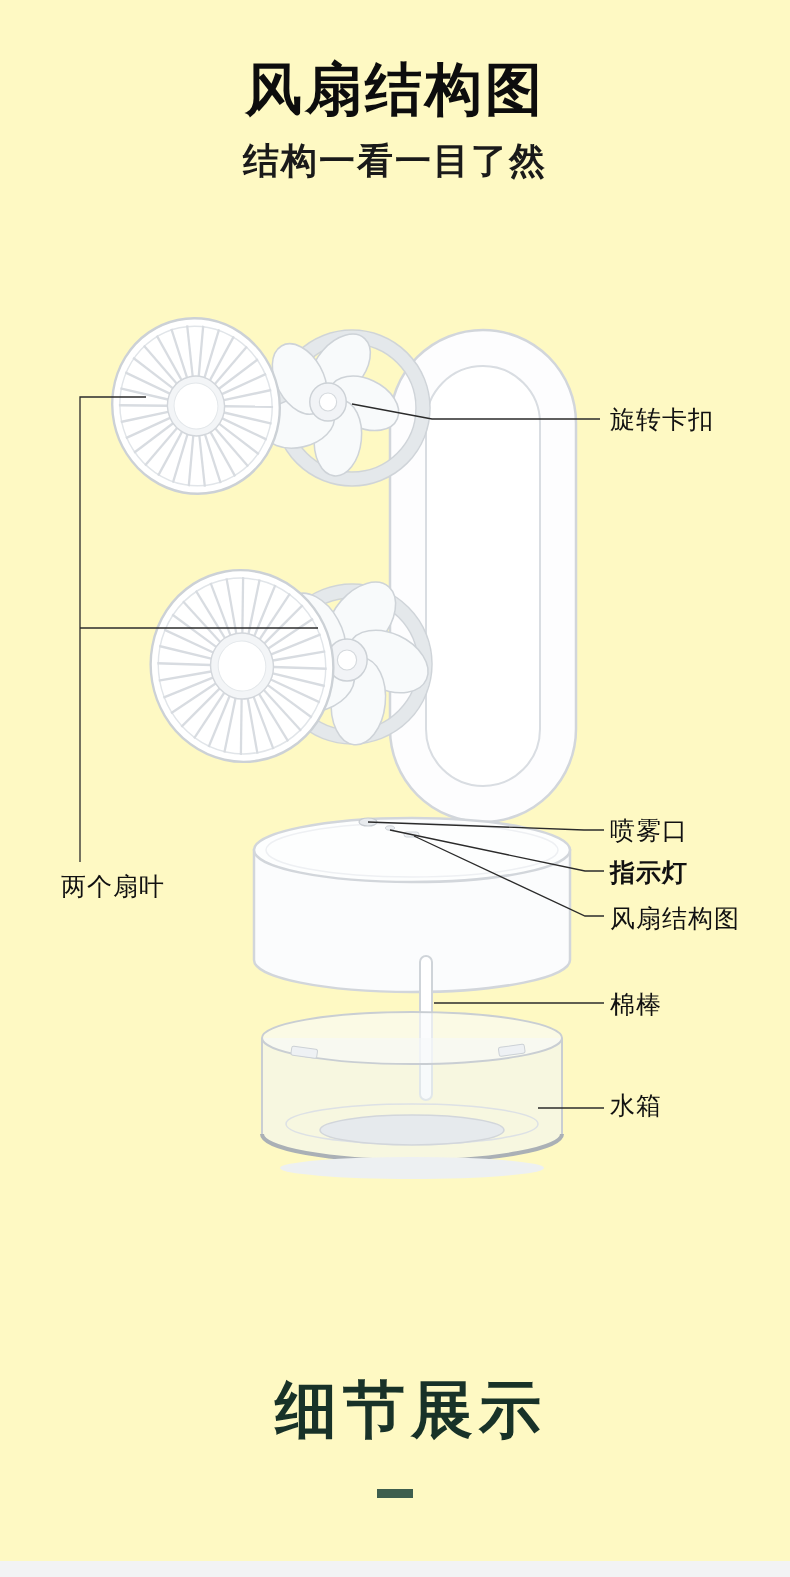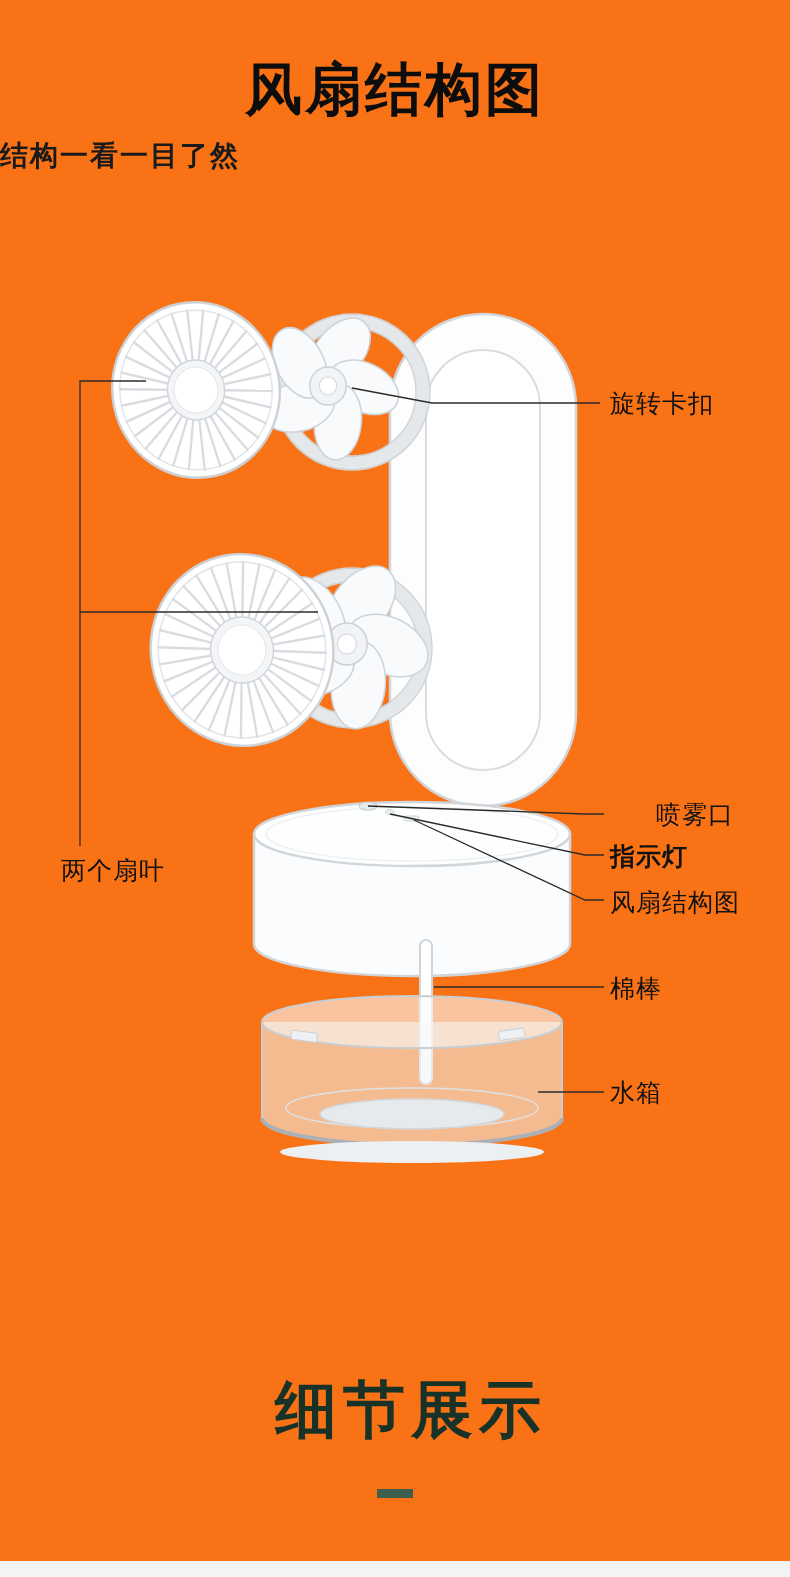--- a/index.html
+++ b/index.html
@@ -1,43 +1,43 @@
 <!DOCTYPE html>
 <html><head>
 <meta charset="utf-8">
 <style>
   * { margin:0; padding:0; box-sizing:border-box; }
   body { background:#ffffff; font-family:"Liberation Sans","DejaVu Sans",sans-serif; }
-  .page { position:relative; width:790px; height:1577px; background:#f97316; overflow:hidden; margin:0 auto; }
+  .page { position:relative; width:790px; height:1577px; background:#fef9c3; overflow:hidden; margin:0 auto; }
 
   .main-title {
     position:absolute; top:52px; left:0; width:100%;
     text-align:center; font-size:57px; font-weight:700; color:#0d0d0d;
     letter-spacing:3px;
   }
   .subtitle {
     position:absolute; top:137px; left:0; width:100%;
-    text-align:left; font-size:28px; font-weight:600; color:#1a1a1a;
+    text-align:center; font-size:36px; font-weight:600; color:#1a1a1a;
     letter-spacing:2px;
   }
 
-  .diagram { position:absolute; top:0; left:0; width:790px; height:1415px; }
+  .diagram { position:absolute; top:16px; left:0; width:790px; height:1415px; }
   .diagram svg { position:absolute; top:0; left:0; }
 
   .callout {
     position:absolute; font-size:25px; color:#111111; font-weight:400;
     line-height:28px; white-space:nowrap; letter-spacing:1px;
   }
   .co-clasp     { left:610px; top:389px; }
   .co-blades    { left:33px;  top:856px;margin-left:28px; }
-  .co-spray     { left:610px; top:800px;margin-left:46px; }
+  .co-spray     { left:610px; top:800px; }
   .co-indicator { left:610px; top:842px;font-weight:bold; }
   .co-switch    { left:610px; top:888px; }
   .co-cotton    { left:610px; top:974px; }
-  .co-tank      { left:610px; top:1078px; }
+  .co-tank      { left:610px; top:1078px;font-family:Liberation Mono, monospace; }
 
   .details-title {
     position:absolute; top:1368px; left:16px; width:100%;
     text-align:center; font-size:62px; font-weight:800; color:#183228;
     letter-spacing:6px;
   }
   .accent-bar {
     position:absolute; top:1489px; left:377px;
     width:36px; height:9px; background:#3e5e4e;
   }

